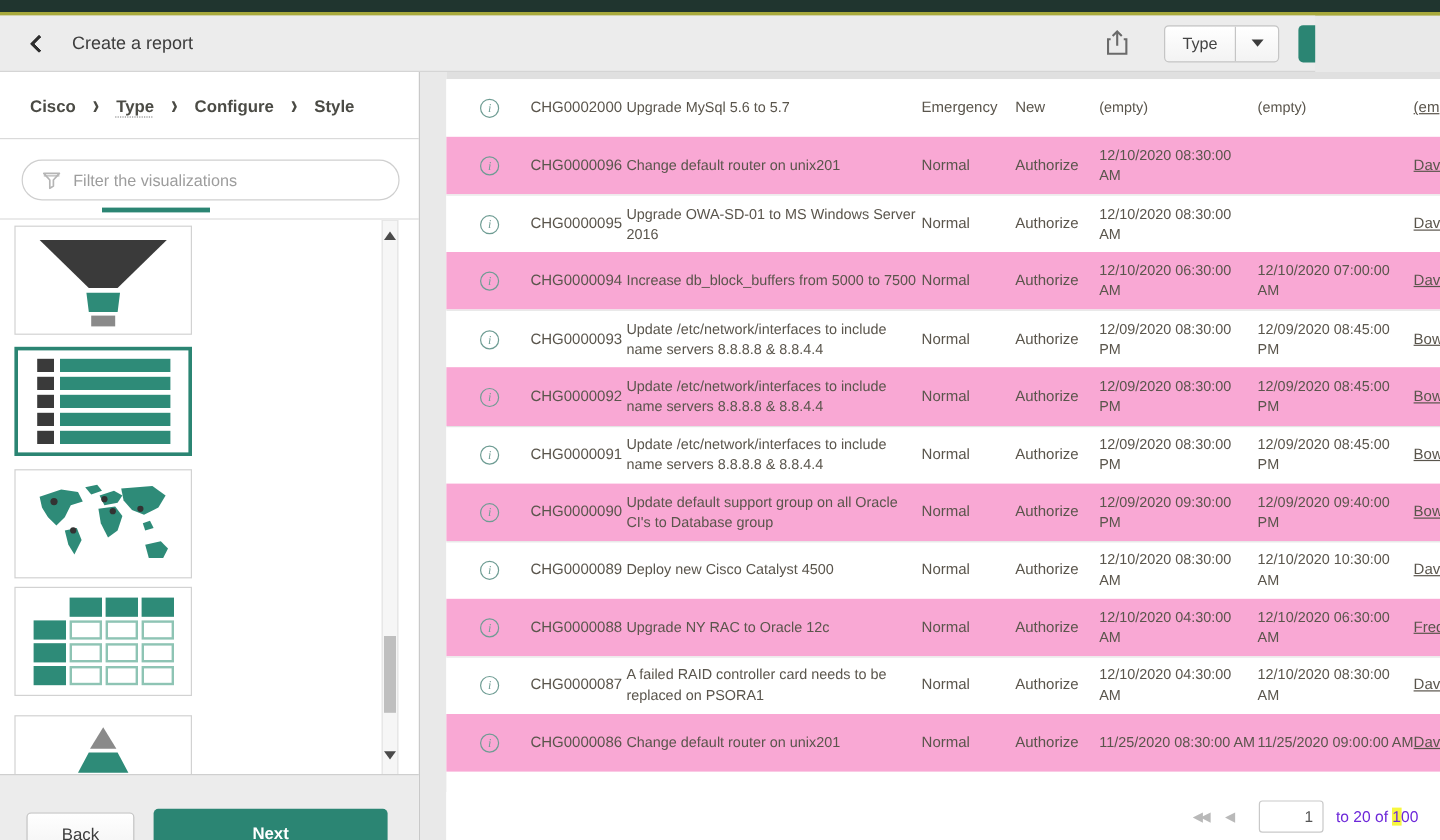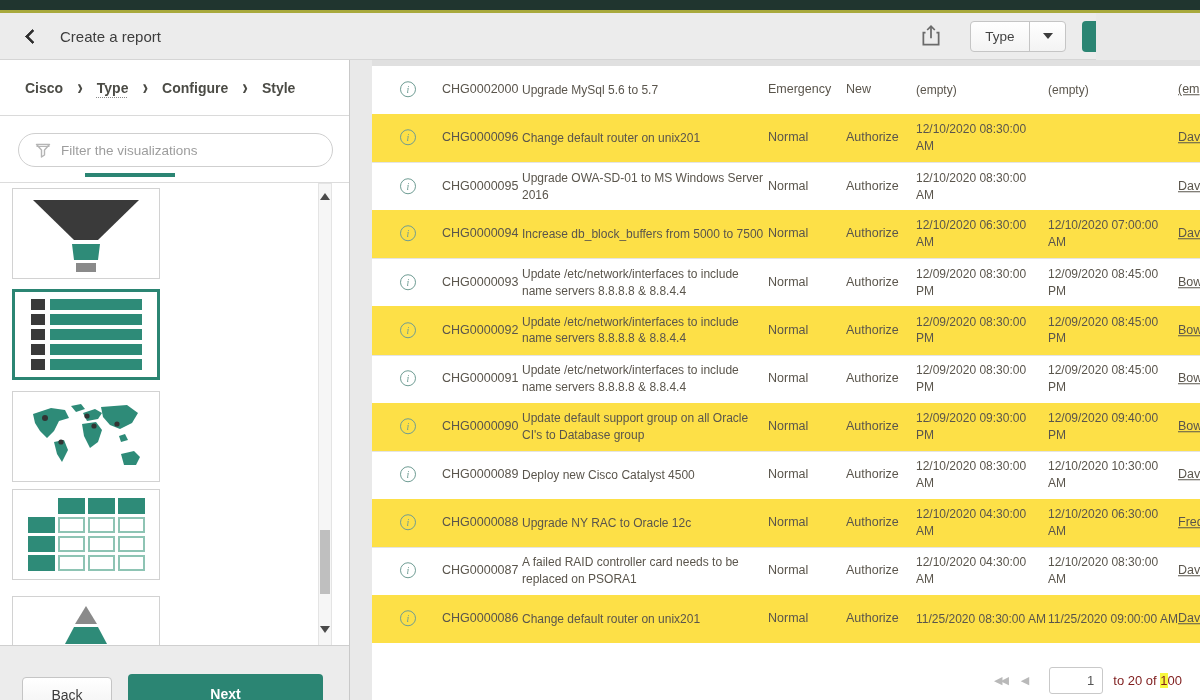--- a/index.html
+++ b/index.html
@@ -70,41 +70,41 @@
   .back-step-btn { position:absolute; left:22px; top:31px; width:90px; height:36px; background:linear-gradient(#fff,#f2f2f2);
     border:1px solid #c5c5c5; border-radius:4px; font-size:14px; color:#3c3c3c; font-family:inherit; cursor:pointer; }
   .next-step-btn { position:absolute; left:128px; top:28px; width:195px; height:40px; background:#2b8573; border:none;
     border-radius:4px; font-size:14px; font-weight:700; color:#fff; font-family:inherit; cursor:pointer; }
 
   
   .table-area { position:absolute; top:60px; left:372px; width:828px; height:640px; background:#ffffff; }
   .table-top-strip { height:6px; background:#e0e0e0; }
   .row { position:relative; height:48.1px; background:#fff; border-top:1px solid #e4e4e4; }
   .rows .row:first-child { border-top:none; }
-  .row.alt { background:#fde047; border-top:none; }
+  .row.alt { background:#f9a8d4; border-top:none; }
   .cell { position:absolute; top:50%; transform:translateY(-50%); font-size:12.5px; color:#5a554c; line-height:1.4; white-space:nowrap; }
   .c-icon { left:28px; }
   .info-icon { display:inline-block; width:16px; height:16px; border:1.5px solid #6e9c93; border-radius:50%;
     color:#6e9c93; font-size:10px; line-height:15px; text-align:center; font-style:italic;
     font-family:"Liberation Serif", serif; cursor:pointer; }
   .info-icon::before { content:"i"; }
   .c-number { left:70px; cursor:pointer; }
   .c-desc { left:150px; width:244px; white-space:normal; font-size:12px; }
   .c-priority { left:396px; }
   .c-state { left:474px; }
   .c-start { left:544px; width:130px; white-space:normal; font-size:12px; }
   .c-end { left:676px; width:130px; white-space:normal; font-size:12px; }
   .c-assigned { left:806px; width:60px; text-decoration:underline; cursor:pointer; }
 
   
   .pagination { position:absolute; left:0; top:600px; width:828px; height:40px; display:flex; align-items:center; justify-content:flex-end; padding-right:18px; background:#fff; }
   .pg-icon { color:#b9b9b9; font-size:11px; letter-spacing:-2px; margin-right:14px; cursor:pointer; }
   .pg-input { width:54px; height:27px; border:1px solid #c9c9c9; border-radius:3px; text-align:right; padding-right:8px;
     font-size:13px; color:#555; font-family:inherit; margin-left:8px; }
-  .pg-text { font-size:13px; color:#7f1d1d; margin-left:10px; }
+  .pg-text { font-size:13px; color:#6d28d9; margin-left:10px; }
   .pg-hl { background:#f7f73e; }
 </style>
 </head>
 <body>
 
 <div class="top-stripe"></div>
 <div class="top-stripe-accent"></div>
 
 <header class="app-header">
   <div class="back-button">

